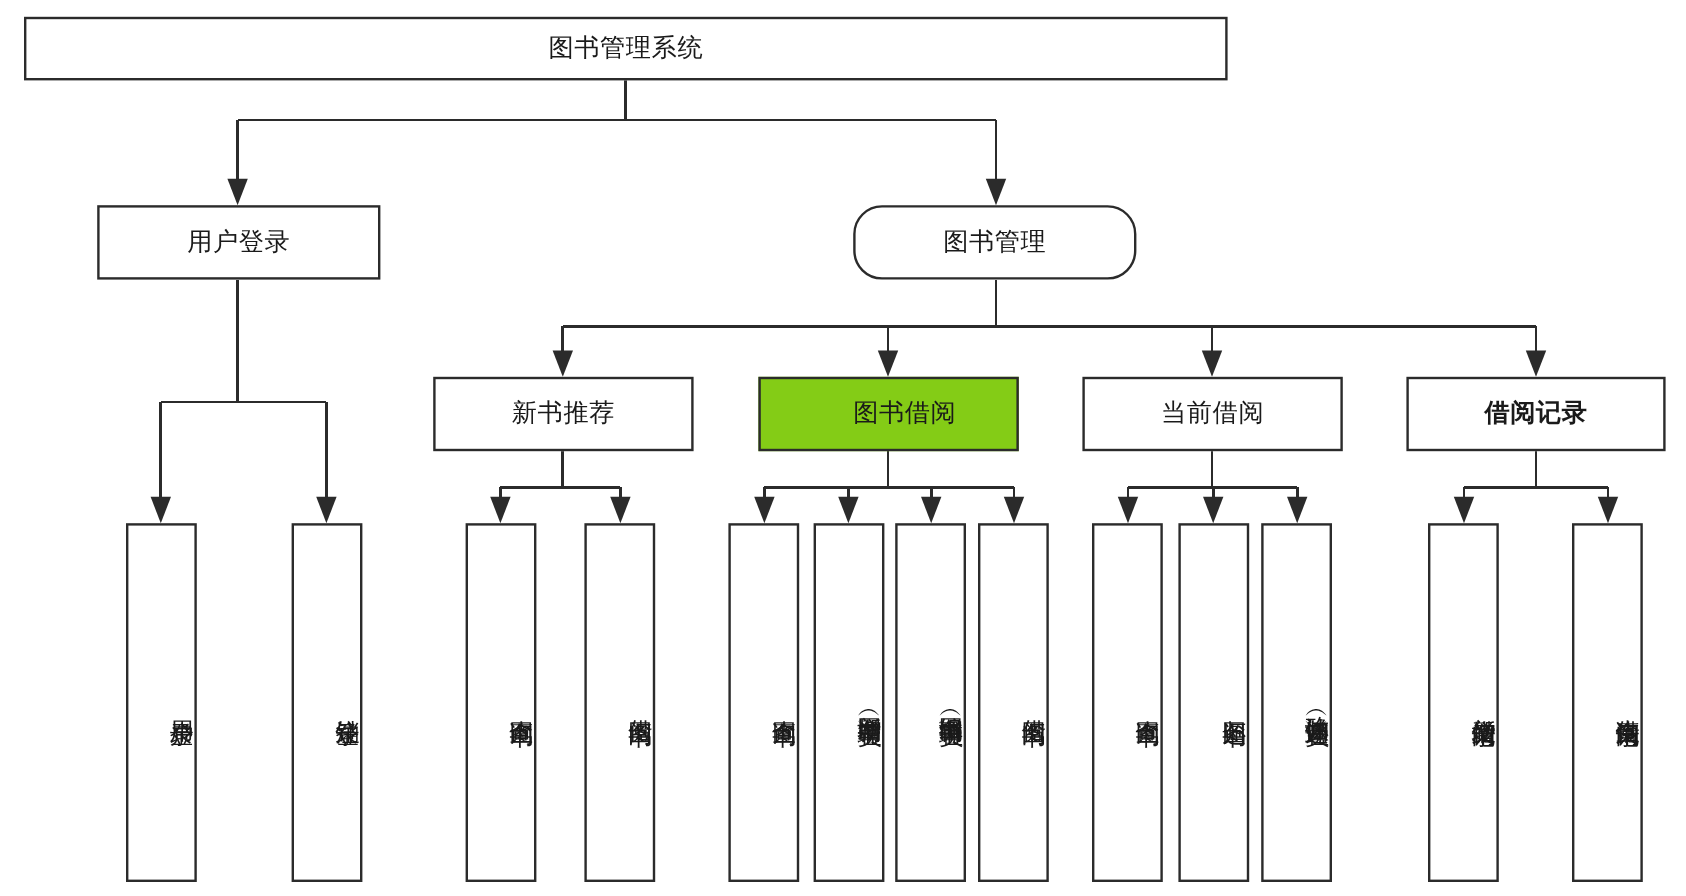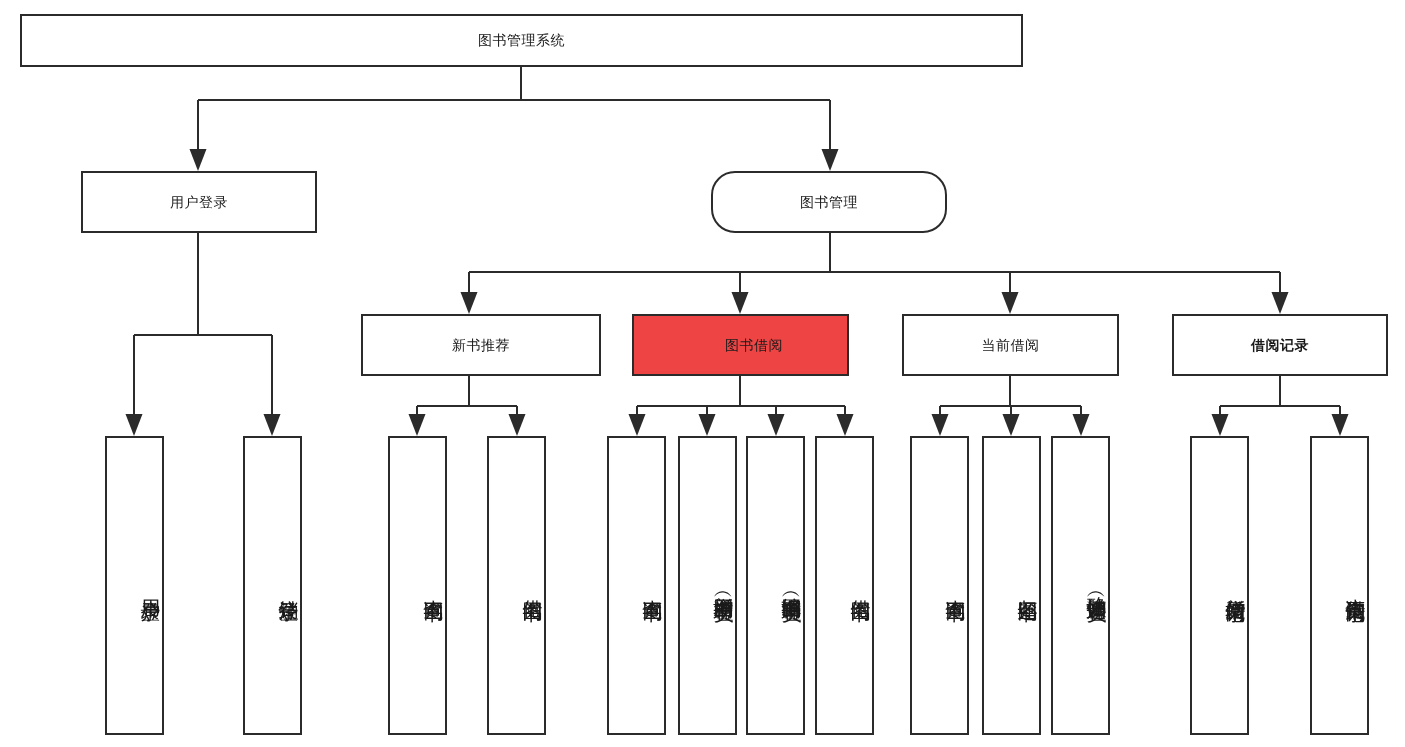--- a/index.html
+++ b/index.html
@@ -29,21 +29,21 @@
     position: absolute;
     box-sizing: border-box;
     background: #ffffff;
     border: 2px solid #2b2b2b;
     display: flex;
     align-items: center;
     justify-content: center;
     color: #1a1a1a;
   }
   .node-h {
-    font-size: 14px;
+    font-size: 21px;
     line-height: 1.2;
     letter-spacing: 0.5px;
     white-space: nowrap;
   }
   .node-v {
     font-size: 20px;
     line-height: 1.12;
     writing-mode: vertical-rl;
     text-orientation: upright;
     letter-spacing: 1px;
@@ -127,24 +127,24 @@
   <div id="nodes">
       <div class="node node-h" style="left: 20px; top: 14px; width: 1003px; height: 53px; border-color: rgb(43, 43, 43); background: rgb(255, 255, 255); color: rgb(26, 26, 26);">
         <span class="">图书管理系统</span>
       </div>
       <div class="node node-h" style="left: 81px; top: 171px; width: 236px; height: 62px; border-color: rgb(43, 43, 43); background: rgb(255, 255, 255); color: rgb(26, 26, 26);">
         <span class="">用户登录</span>
       </div>
       <div class="node node-h" style="left: 711px; top: 171px; width: 236px; height: 62px; border-color: rgb(43, 43, 43); background: rgb(255, 255, 255); color: rgb(26, 26, 26); border-radius: 24px;">
         <span class="">图书管理</span>
       </div>
-      <div class="node node-h" style="left: 361px; top: 314px; width: 240px; height: 62px; border-color: rgb(43, 43, 43); background: rgb(255, 255, 255); color: rgb(26, 26, 26);">
+      <div class="node node-h" style="left: 361px; top: 314px; width: 217px; height: 62px; border-color: rgb(43, 43, 43); background: rgb(255, 255, 255); color: rgb(26, 26, 26);">
         <span class="">新书推荐</span>
       </div>
-      <div class="node node-h" style="left: 632px; top: 314px; width: 217px; height: 62px; border-color: rgb(43, 43, 43); background: #ef4444; color: rgb(26, 26, 26); padding-left: 27px;">
+      <div class="node node-h" style="left: 632px; top: 314px; width: 217px; height: 62px; border-color: rgb(43, 43, 43); background: #84cc16; color: rgb(26, 26, 26); padding-left: 27px;">
         <span class="">图书借阅</span>
       </div>
       <div class="node node-h" style="left: 902px; top: 314px; width: 217px; height: 62px; border-color: rgb(43, 43, 43); background: rgb(255, 255, 255); color: rgb(26, 26, 26);">
         <span class="">当前借阅</span>
       </div>
       <div class="node node-h" style="left: 1172px; top: 314px; width: 216px; height: 62px; border-color: rgb(43, 43, 43); background: rgb(255, 255, 255); color: rgb(26, 26, 26); font-weight: bold;">
         <span class="">借阅记录</span>
       </div>
       <div class="node node-v" style="left: 105px; top: 436px; width: 59px; height: 299px; border-color: rgb(43, 43, 43); background: rgb(255, 255, 255); color: rgb(26, 26, 26);">
         <span class="vlabel">用户登录</span>

